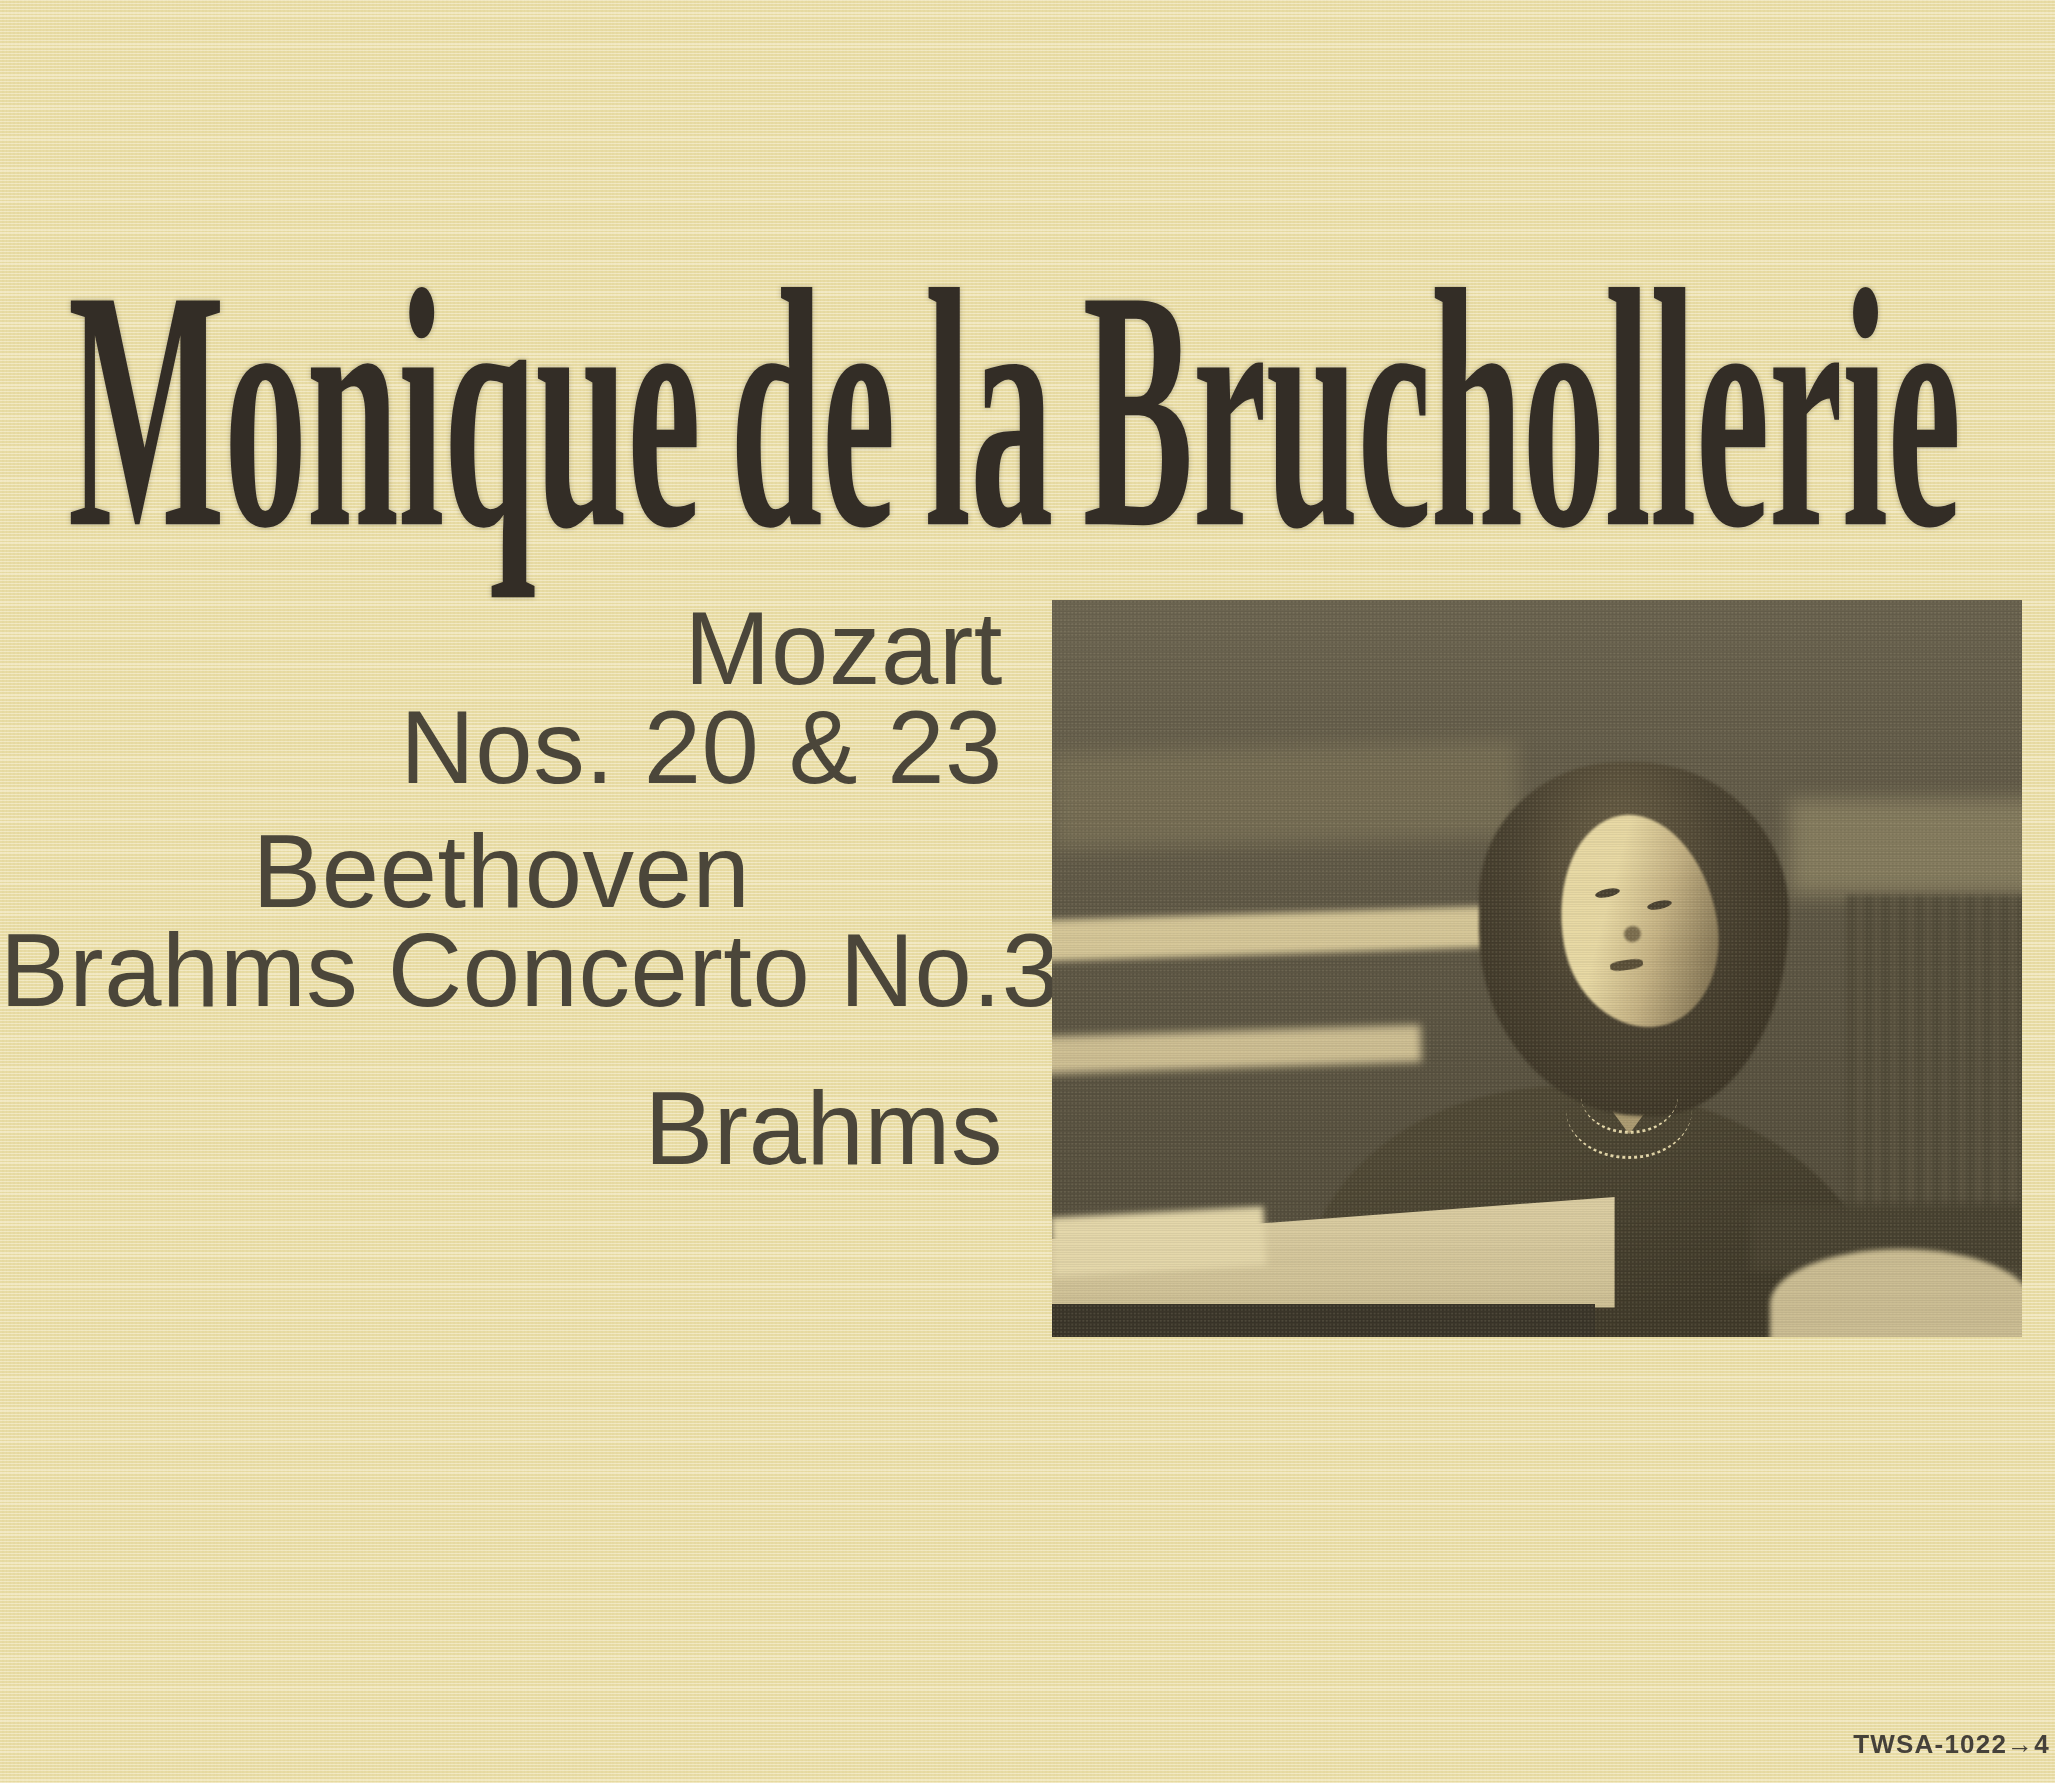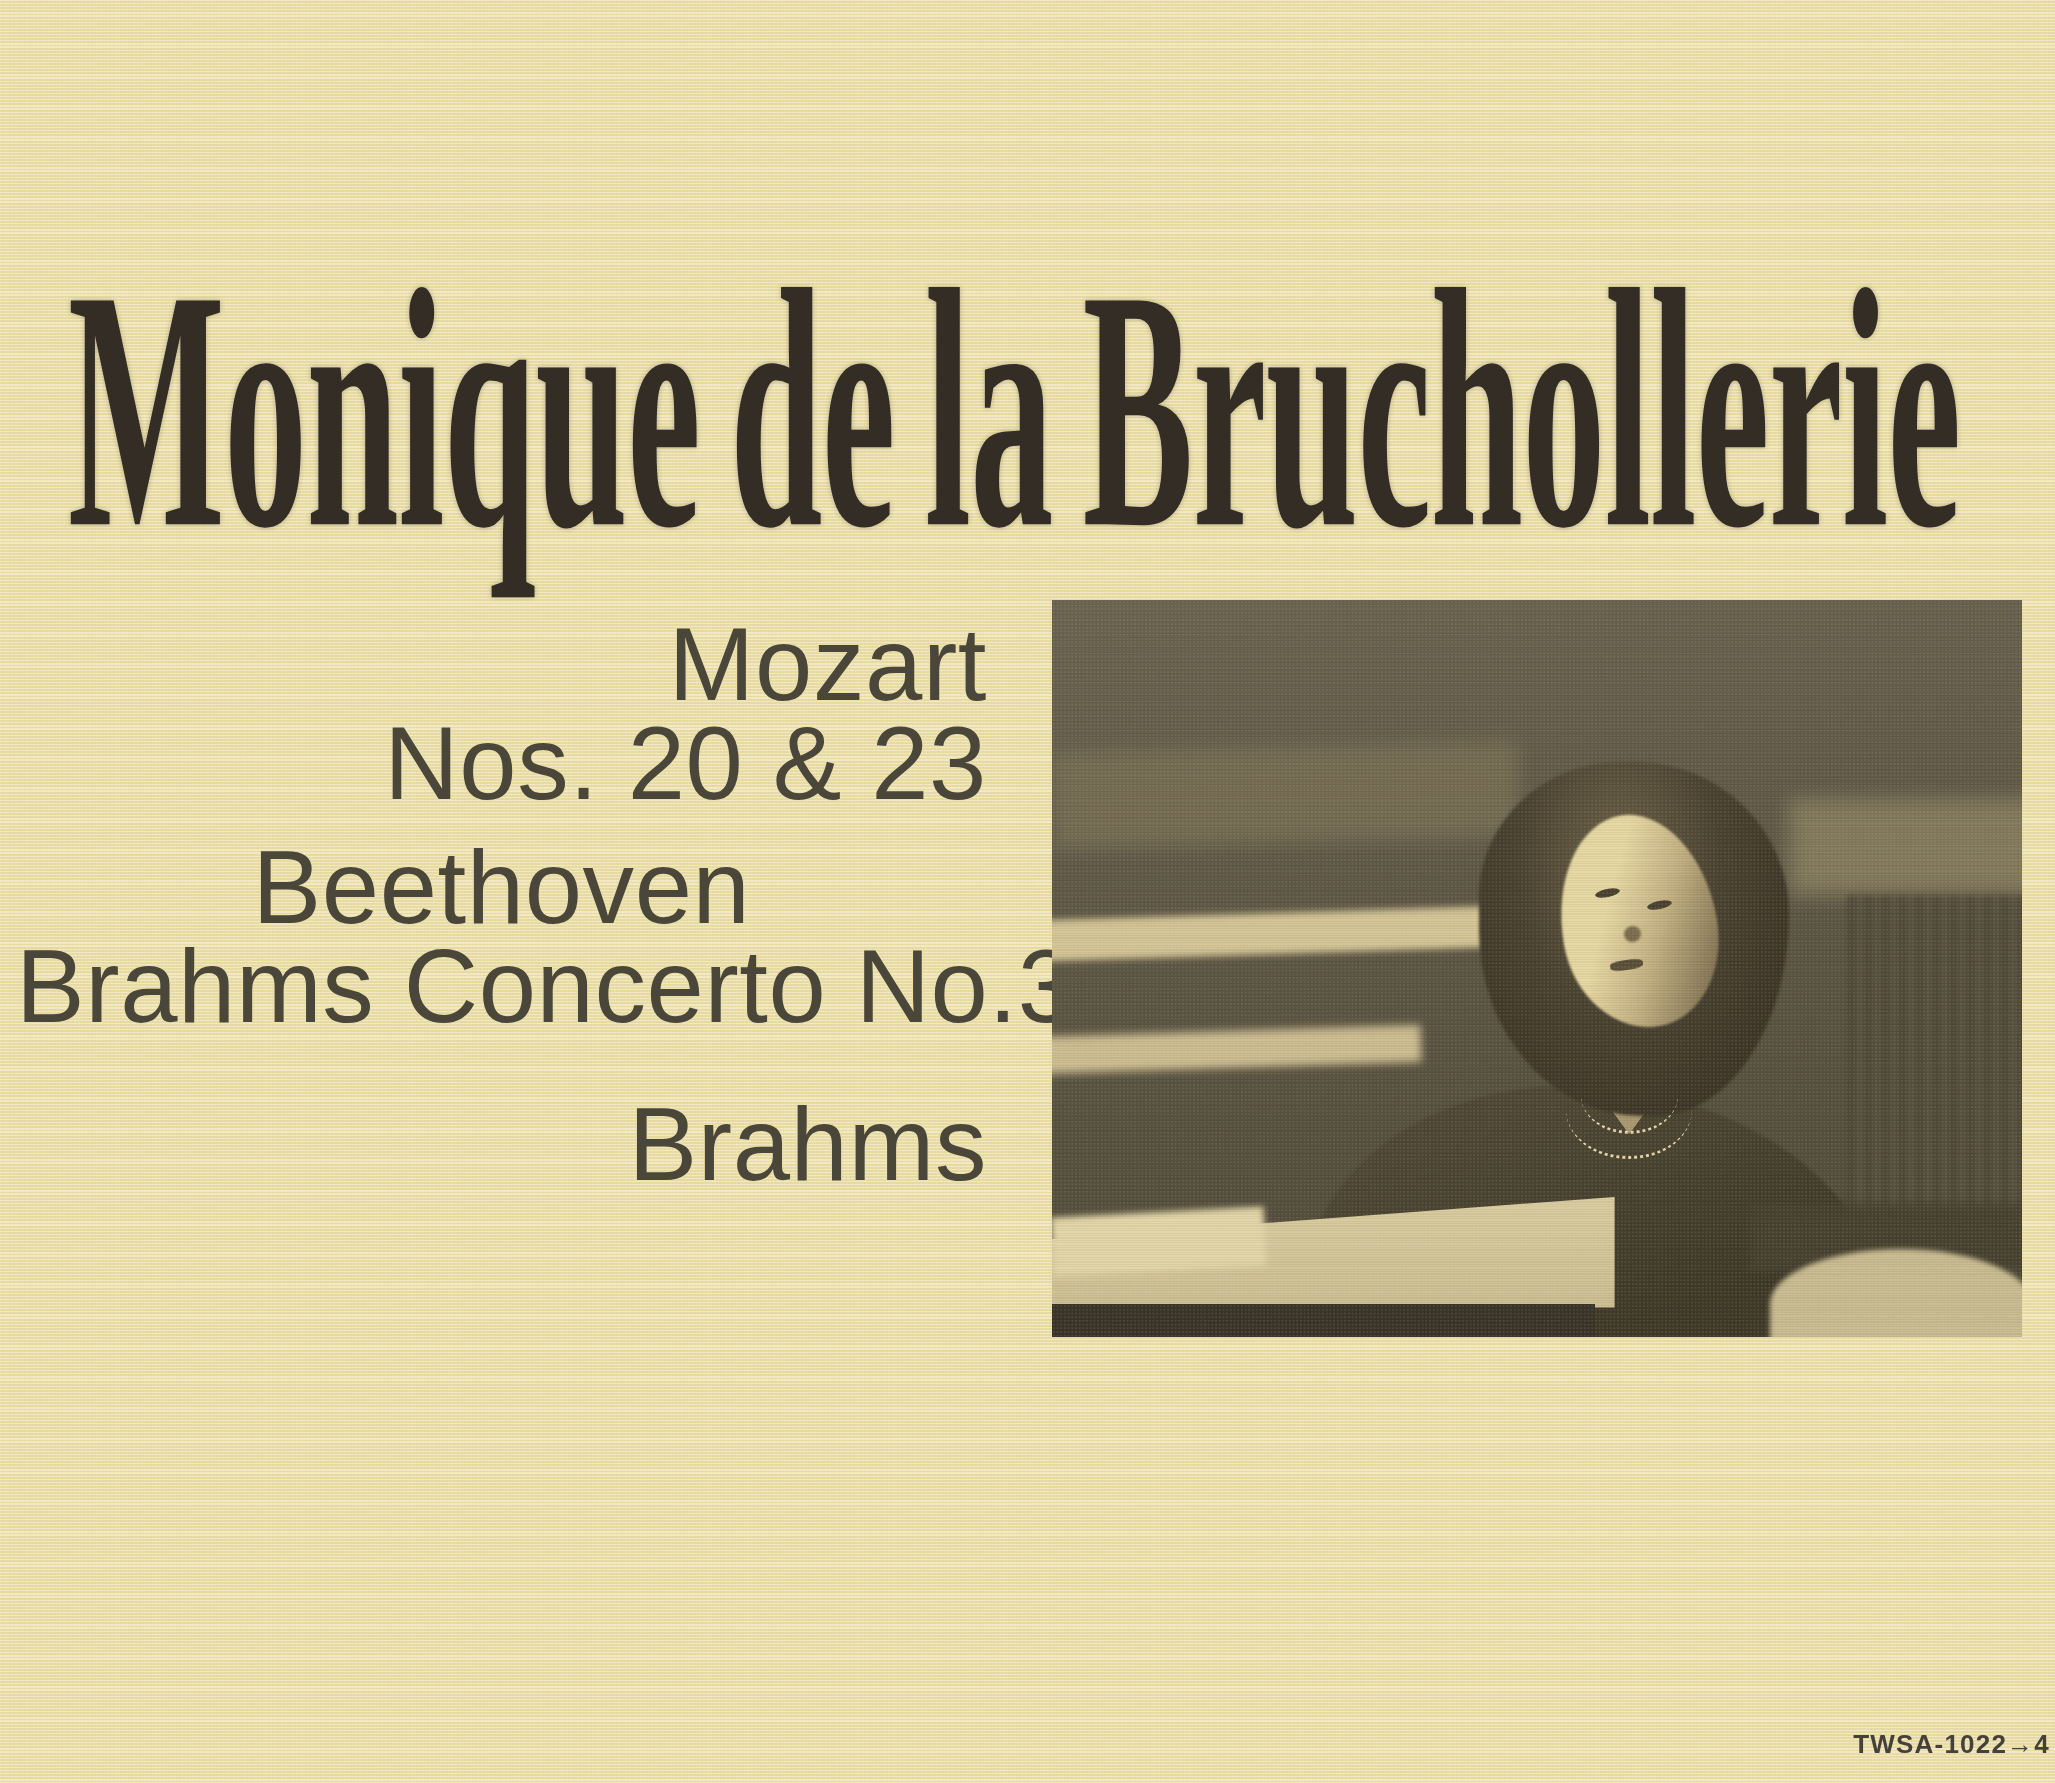--- a/index.html
+++ b/index.html
@@ -27,21 +27,21 @@
     transform:scaleY(2.06);transform-origin:0 0;
     text-shadow:0 0 3.7px rgba(51,45,38,0.30);
   }
   .program{
     position:absolute;left:0;top:599px;width:1003px;
     text-align:right;color:#4b463a;
     font-size:103px;line-height:99px;letter-spacing:0.6px;
     -webkit-text-stroke:1.8px rgba(234,223,171,0.85);
     paint-order:stroke fill;
   }
-  .program .block{margin:16px;}
+  .program .block{margin:0;}
   .program .block.b2{margin-top:24.5px;text-align:center;}
   .program .block.b3{margin-top:59px;}
   .program div{white-space:nowrap;}
   .catalog{
     position:absolute;top:1729px;right:6.1px;
     font-weight:700;font-size:26px;letter-spacing:1.2px;color:#45413a;
   }
   
   .photo{
     position:absolute;left:1052px;top:600px;width:970px;height:737px;

